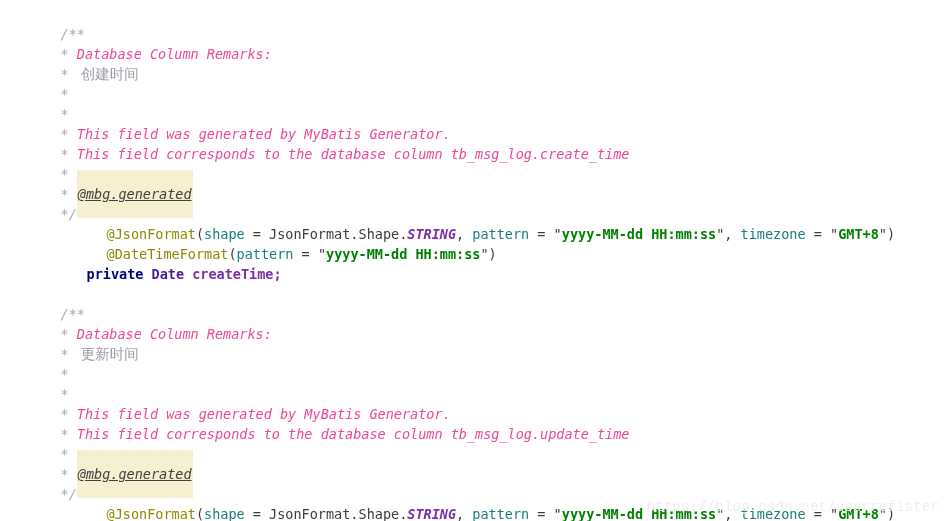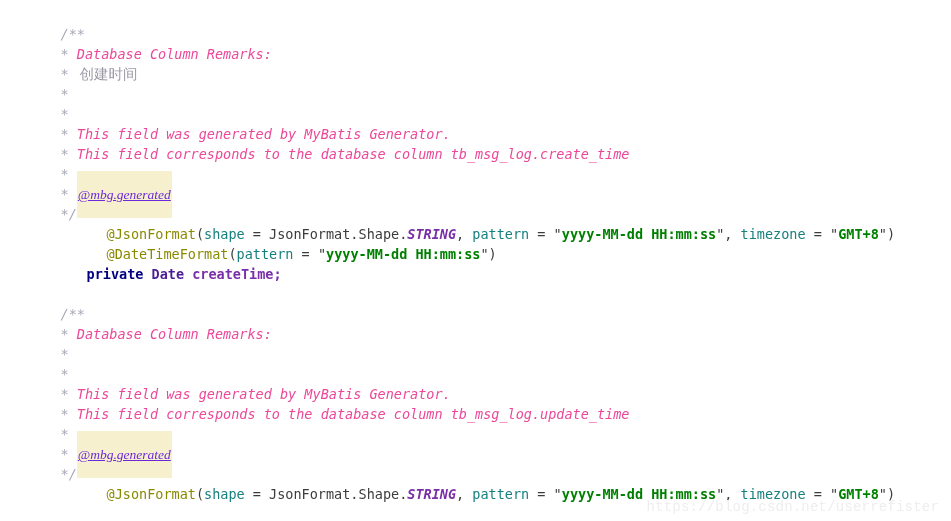--- a/index.html
+++ b/index.html
@@ -45,30 +45,29 @@
     font-style: italic;
     font-size: 13.5px;
   }
   .tok-comment-punct {
     color: #a9a9b8;
     font-style: italic;
   }
   .tok-cjk {
     color: #9a9aa6;
     font-style: normal;
-    font-family: Liberation Serif, serif;
+    font-family: Liberation Sans, sans-serif;
     font-size: 14.5px;
   }
   .tok-tagmark {
     background: #f6f0cf;
-    color: #6d28d9;
+    color: #404040;
     font-style: italic;
     text-decoration: underline;
     padding: 16px 1px;
-    font-family: Liberation Serif, serif;
   }
   .tok-anno {
     color: #8a8a00;
     margin-left: 46px;
   }
   .tok-ident-teal {
     color: #17807f;
   }
   .tok-plain {
     color: #3c3c3c;
@@ -174,20 +173,23 @@
   <div class="code-line blank"></div>
 
   <div class="code-line">
     <span class="tok-comment-punct">/**</span>
   </div>
 
   <div class="code-line">
     <span class="tok-comment-punct">*</span><span class="tok-comment"> <span>Database Column Remarks:</span></span>
   </div>
 
+  <div class="code-line">
+    <span class="tok-comment-punct">*</span><span class="tok-cjk">&nbsp;&nbsp;&nbsp;<span>更新时间</span></span>
+  </div>
 
   <div class="code-line">
     <span class="tok-comment-punct">*</span>
   </div>
 
   <div class="code-line blank">
     <span class="tok-comment-punct">*</span>
   </div>
 
   <div class="code-line">

